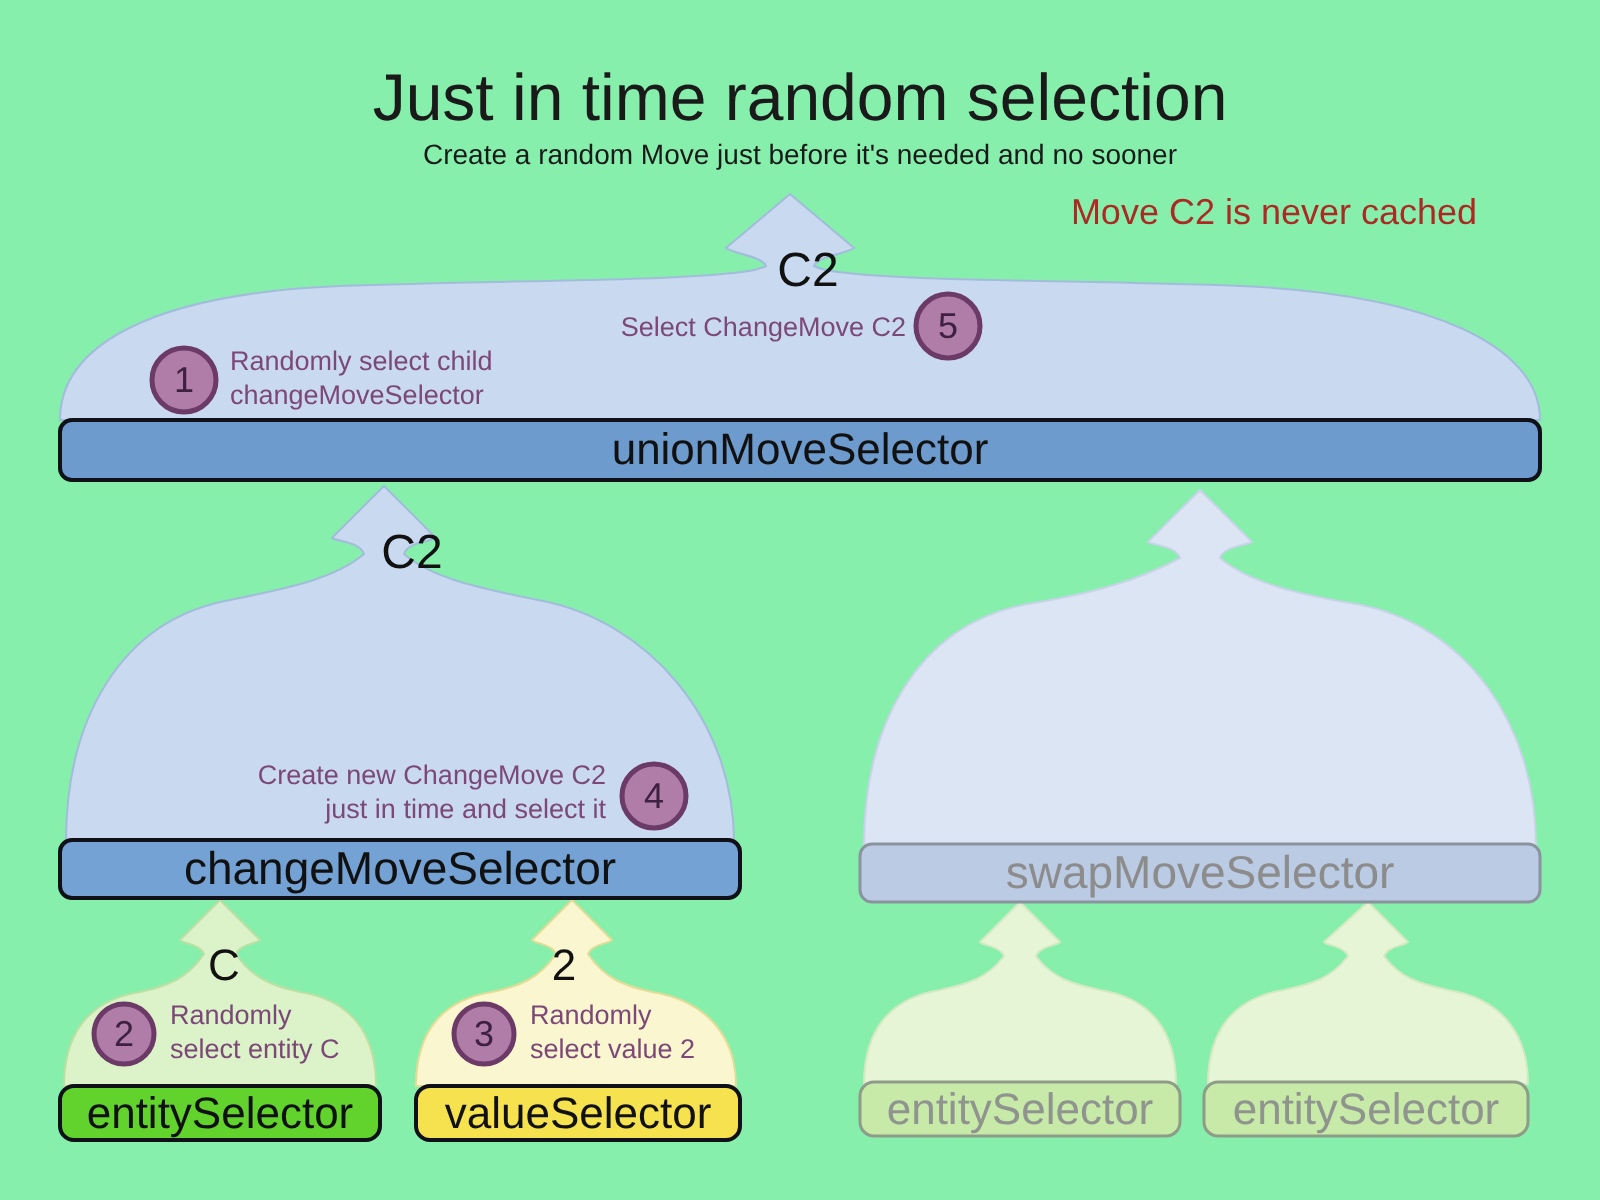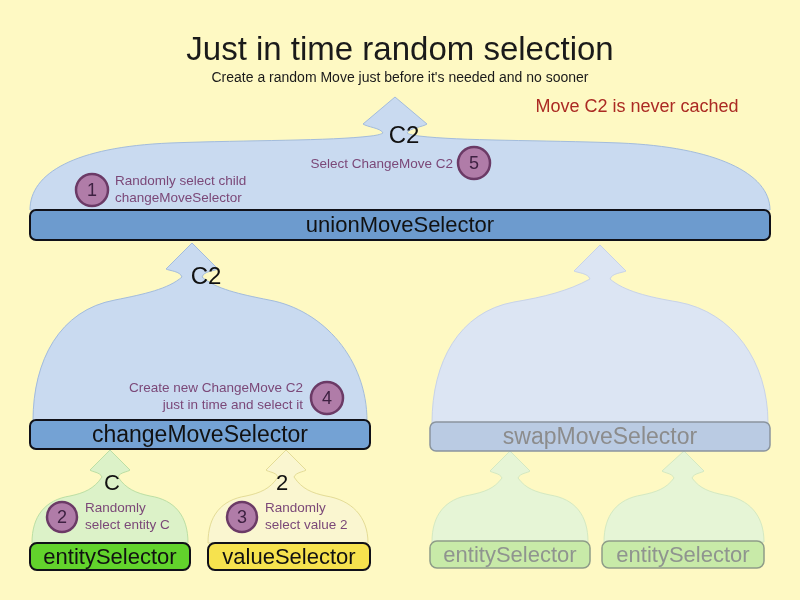--- a/index.html
+++ b/index.html
@@ -1,16 +1,16 @@
 <!DOCTYPE html>
 <html><head>
 <meta charset="utf-8">
 <style>
   html,body{margin:0;padding:0;background:#ffffff;}
-  .stage{position:relative;width:800px;height:600px;background:#fef9c3;overflow:hidden;
+  .stage{position:relative;width:800px;height:600px;background:#86efac;overflow:hidden;
          font-family:"Liberation Sans", sans-serif;}
   svg{display:block;}
   text{font-family:"Liberation Sans", sans-serif;}
   .title-text{font-size:33px;fill:#1a1a1a;}
   .subtitle-text{font-size:14px;fill:#1a1a1a;}
   .note-text{font-size:18px;}
   .bar-label{font-size:22px;fill:#111111;}
   .bar-label-big{font-size:22px;fill:#111111;}
   .bar-label-faded{font-size:22px;fill:#8f948f;}
   .bar-label-swap{font-size:23px;fill:#8c8c8c;}

